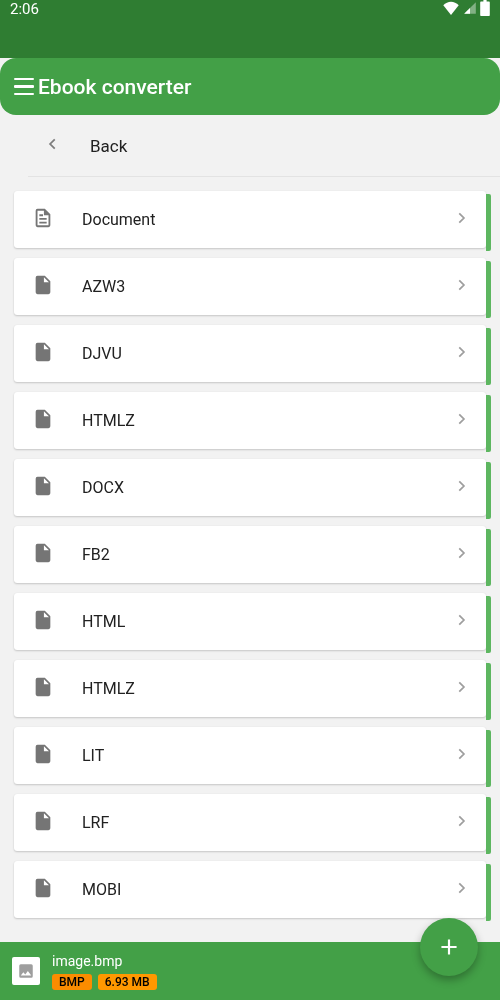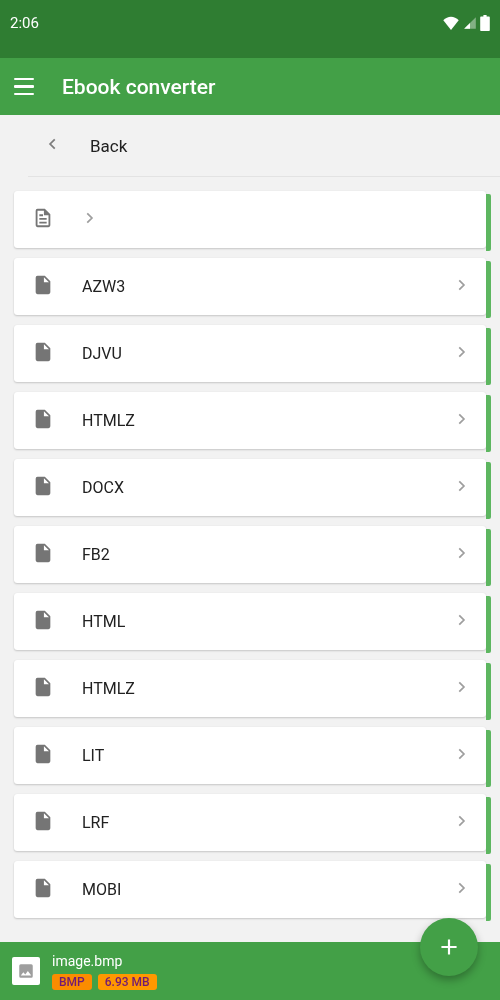--- a/index.html
+++ b/index.html
@@ -9,37 +9,37 @@
     background: #f2f2f2;
     position: relative;
   }
 
   
   .status-bar {
     height: 58px;
     background: #2f7d32;
     color: #fff;
     display: flex;
-    align-items: center;
+    align-items: flex-start;
     justify-content: space-between;
     padding: 0 10px 12px 10px;
     font-size: 15px;
   }
   .status-right { display: flex; align-items: center; gap: 2px; }
   .status-right svg { display: block; }
 
   
   .app-bar {
     height: 57px;
     background: #43a047;
     color: #fff;
     display: flex;
     align-items: center;
     padding: 0 14px;
-    gap: 24px;
+    border-radius: 16px;
   }
   .hamburger { width: 24px; height: 24px; display:flex; flex-direction:column; justify-content:center; gap:5px;}
   .hamburger span { display:block; height:2.5px; background:#fff; border-radius:1px; width:20px;}
   .app-title { font-size: 21px; font-weight: 500; }
 
   
   .back-row {
     height: 62px;
     background: #f2f2f2;
     display: flex;
@@ -120,21 +120,21 @@
     color:#9e9e9e;
   }
   .file-info { display:flex; flex-direction:column; gap:5px; font-size:14px; }
   .file-name { font-size: 14px; }
   .badges { display:flex; gap:6px; }
   .badge {
     font-size: 12px;
     padding: 1px 7px;
     border-radius: 3px;
     background: #ff9800;
-    color: #701a75;
+    color: #000000;
     font-weight: 500;
   }
   .badge.ext { background:#fb8c00; }
   .badge.size { background:#ff9800; }
 
 </style>
 </head>
 <body>
 
 <div class="status-bar">
@@ -170,20 +170,21 @@
   </span>
   <span class="back-label">Back</span>
 </div>
 
 <div class="list" id="list">
     <div class="card">
       <span class="file-icon"><svg width="22" height="22" viewBox="0 0 24 24">
           <path fill="currentColor" d="M6 2h9l5 5v15a0 0 0 0 1 0 0H6a2 2 0 0 1-2-2V4a2 2 0 0 1 2-2z" opacity="0"></path>
           <path fill="currentColor" d="M14 2H6a2 2 0 0 0-2 2v16a2 2 0 0 0 2 2h12a2 2 0 0 0 2-2V8l-6-6zM6 4h7v5h5v11H6V4zm2 8h8v2H8v-2zm0 4h8v2H8v-2zm0-8h4v2H8V8z"></path>
         </svg></span>
+      <span class="label">Document</span>
       <span class="chev"><svg width="14" height="14" viewBox="0 0 24 24">
           <path fill="none" stroke="currentColor" stroke-width="3" d="M9 4l8 8-8 8"></path>
         </svg></span>
       <span class="accent"></span>
     </div>
     <div class="card">
       <span class="file-icon"><svg width="22" height="22" viewBox="0 0 24 24">
           <path fill="currentColor" d="M14 2H6a2 2 0 0 0-2 2v16a2 2 0 0 0 2 2h12a2 2 0 0 0 2-2V8l-6-6zM13 3.5L18.5 9H13V3.5z"></path>
         </svg></span>
       <span class="label">AZW3</span>

